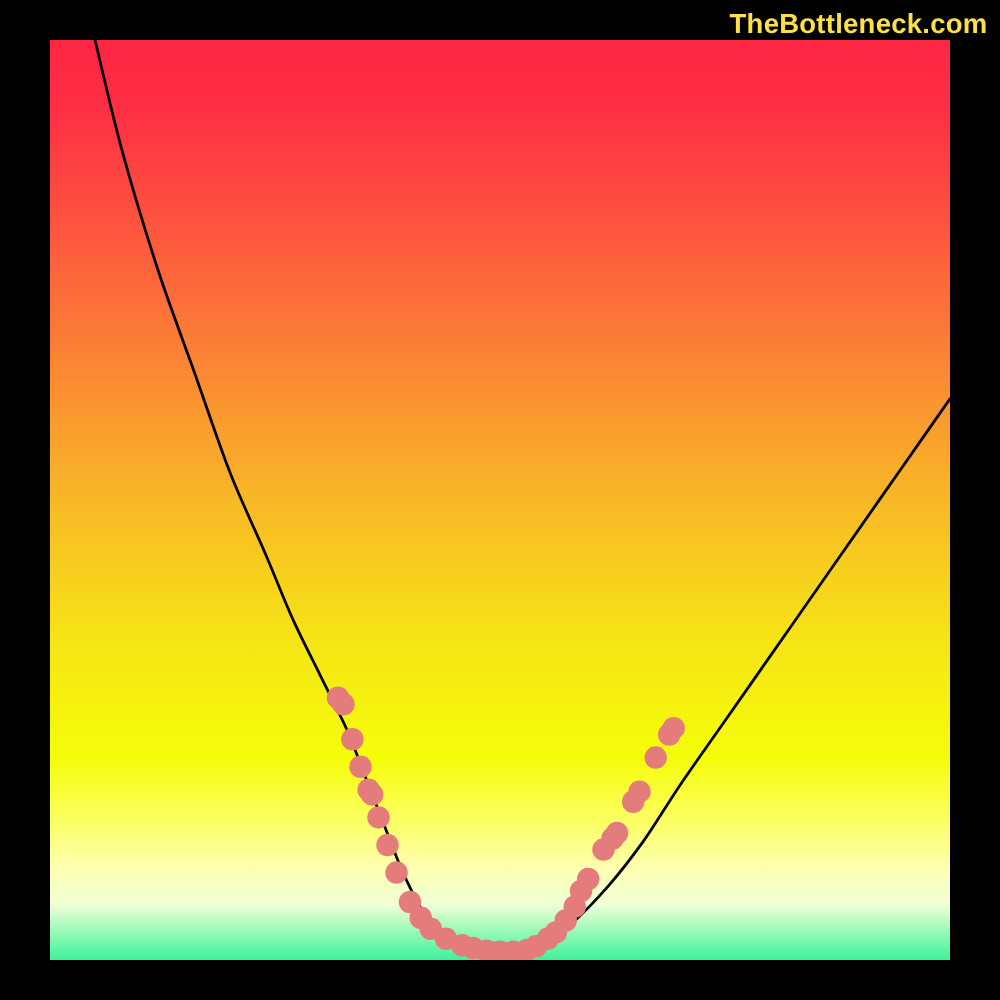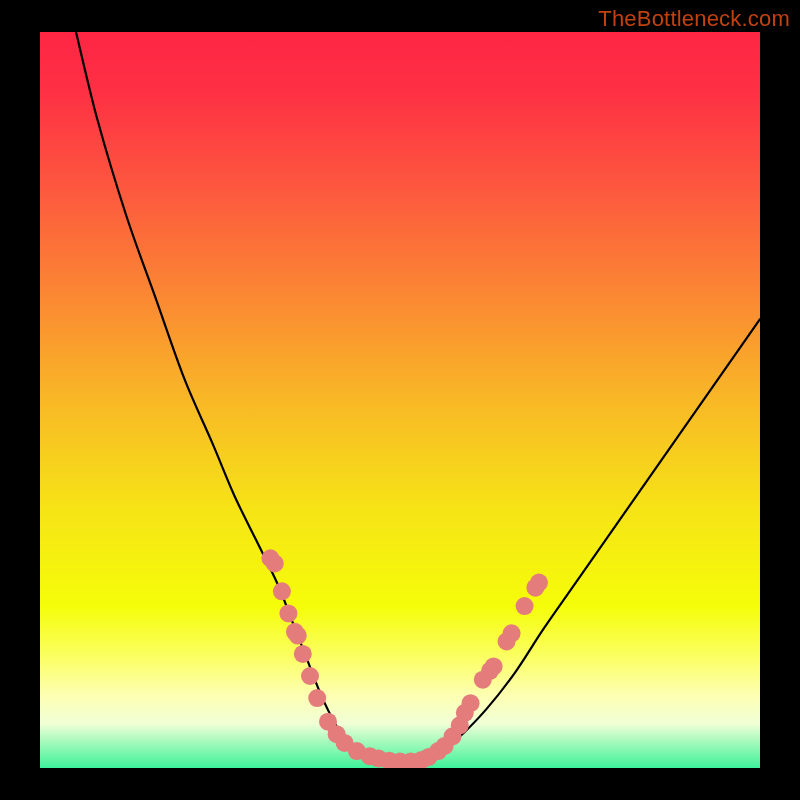--- a/index.html
+++ b/index.html
@@ -15,22 +15,22 @@
     position: relative;
     width: 800px;
     height: 800px;
     background: #000;
   }
   .watermark {
     position: absolute;
     top: 6px;
     right: 10px;
     font-size: 22px;
-    font-weight: 400;
-    color: #c2410c;
+    font-weight: 700;
+    color: #fde047;
     letter-spacing: 0.2px;
     z-index: 50;
   }
   .plot {
     position: absolute;
     left: 40px;
     top: 32px;
     width: 720px;
     height: 736px;
     overflow: visible;

